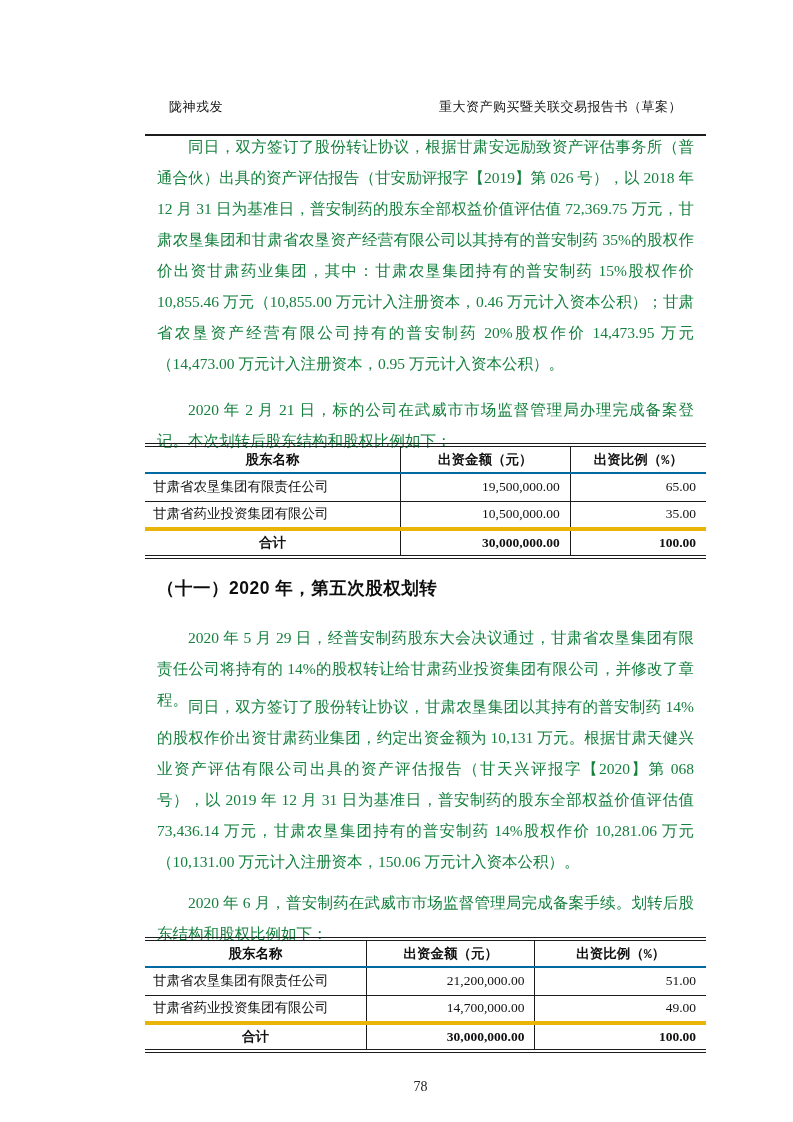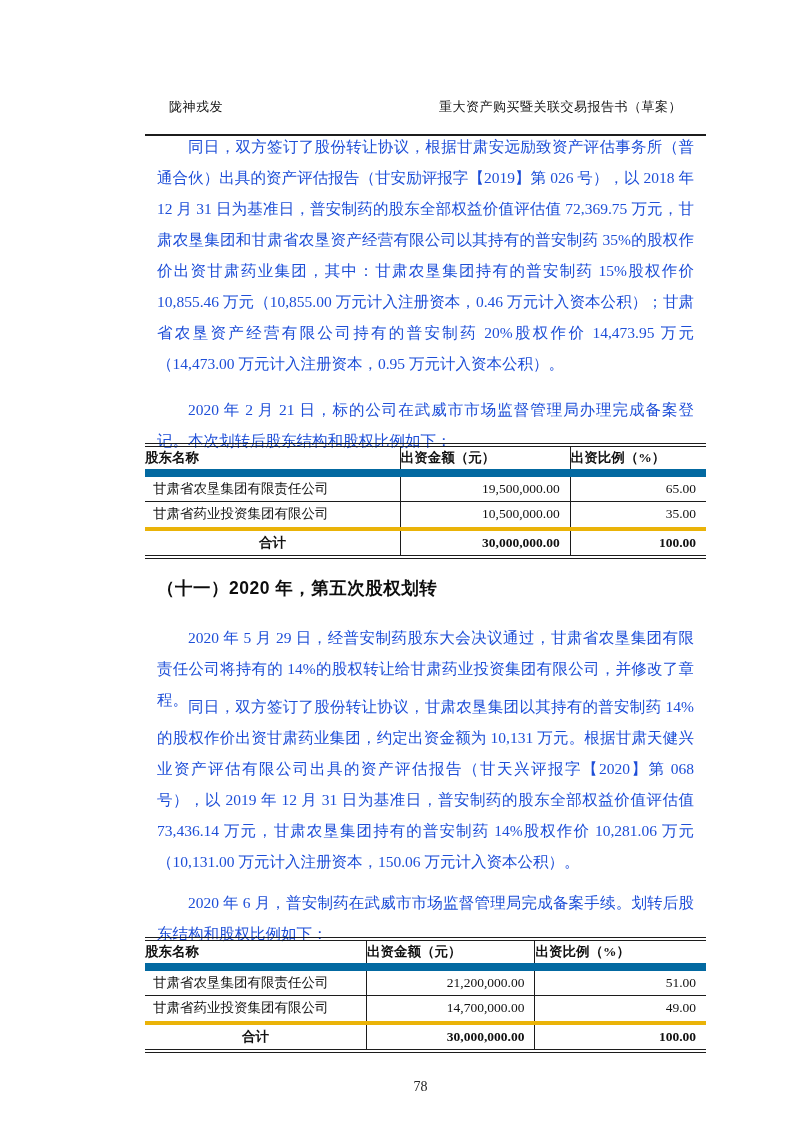--- a/index.html
+++ b/index.html
@@ -16,21 +16,21 @@
     position:absolute; top:50px; left:121px; width:561px;
     display:flex; justify-content:space-between; align-items:flex-end;
     font-size:13px; letter-spacing:0.5px;
     padding-bottom:6px;
     border-bottom:2px solid #1c1c1c;
   }
   .para {
     position:absolute; left:121px; width:561px;
     font-size:15.5px; line-height:31px;
     text-align:justify; text-indent:2em;
-    color:#1d4ed8;
+    color:#15803d;
   }
   #para1 { top:95px; }
   #para2 { top:358px; }
   #para3 { top:586px; }
   #para4 { top:655px; }
   #para5 { top:851px; }
   .section-heading {
     position:absolute; left:121px; top:540px; width:561px;
     font-family:"Liberation Sans","DejaVu Sans",sans-serif;
     font-weight:bold; font-size:17.5px; color:#0d0d0d;
@@ -40,23 +40,23 @@
     position:absolute; left:121px; width:561px;
     border-collapse:collapse; table-layout:fixed;
     border-top:4px double #1c1c1c;
     border-bottom:4px double #1c1c1c;
     font-size:13.5px; color:#111;
   }
   #table1 { top:419px; }
   #table2 { top:913px; }
   .doc-table th, .doc-table td { height:28px; padding:0; vertical-align:middle; }
   .doc-table th {
-    font-family:Liberation Serif, serif;
-    font-weight:bold; text-align:left;
-    border-bottom:8px solid #0369a1;
+    font-family:Liberation Mono, monospace;
+    font-weight:bold; text-align:center;
+    border-bottom:2px solid #0369a1;
   }
   .doc-table th:nth-child(1), .doc-table td:nth-child(1) { border-right:1.5px solid #1c1c1c; }
   .doc-table th:nth-child(2), .doc-table td:nth-child(2) { border-right:1.5px solid #1c1c1c; }
   .doc-table tr.data-row td { border-bottom:1px solid #1c1c1c; }
   .doc-table tr.total-row td { border-top:4px solid #eab308; font-weight:bold; }
   .doc-table td.name { text-align:left; padding-left:8px; }
   .doc-table td.num { text-align:right; padding-right:10px; }
   .doc-table tr.total-row td.name {
     text-align:center; padding-left:0;
     font-family:"Liberation Sans","DejaVu Sans",sans-serif;

